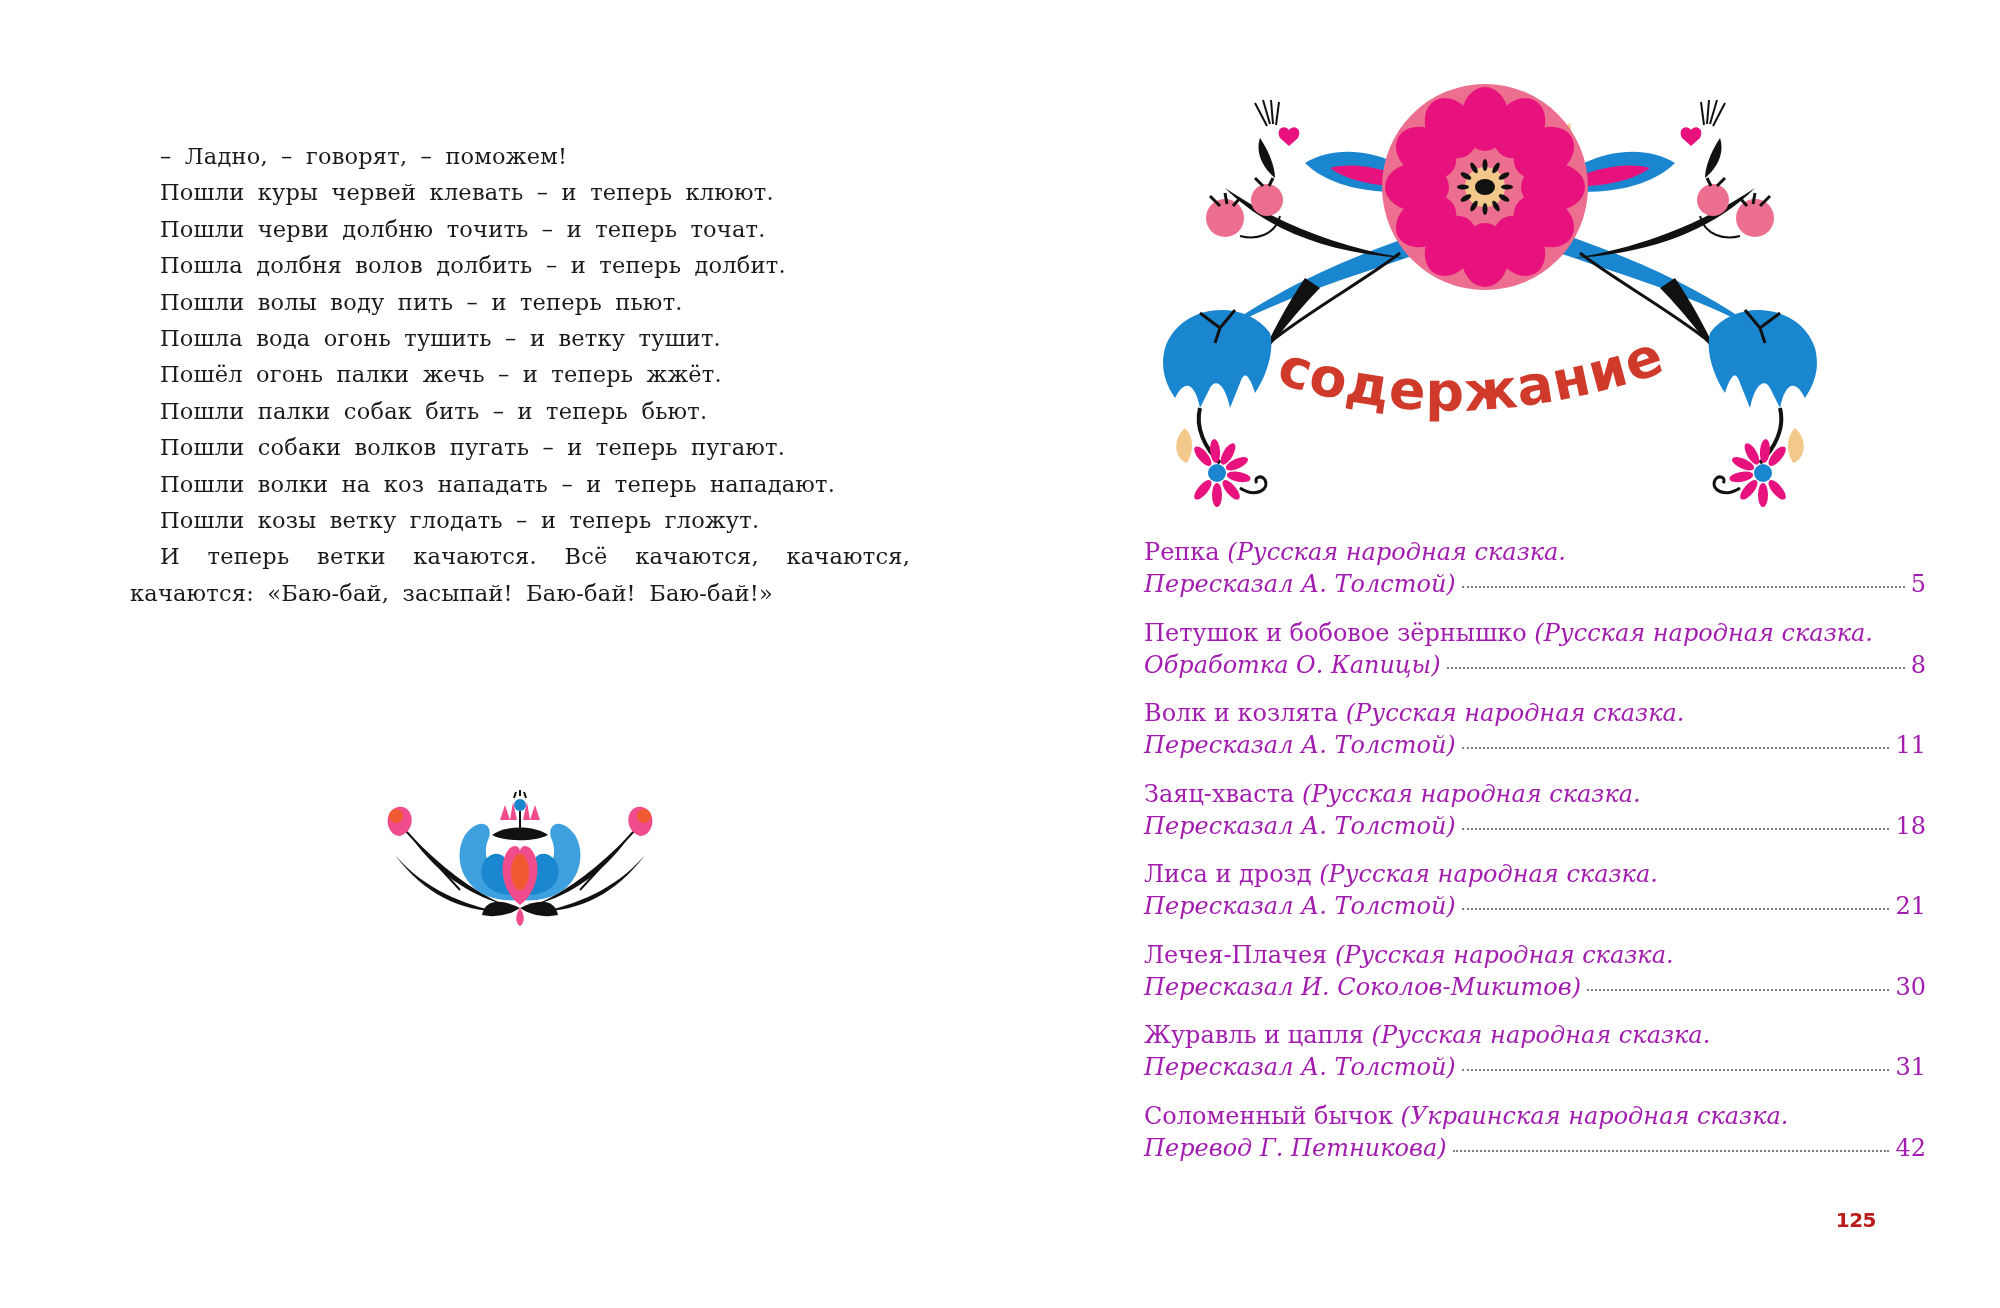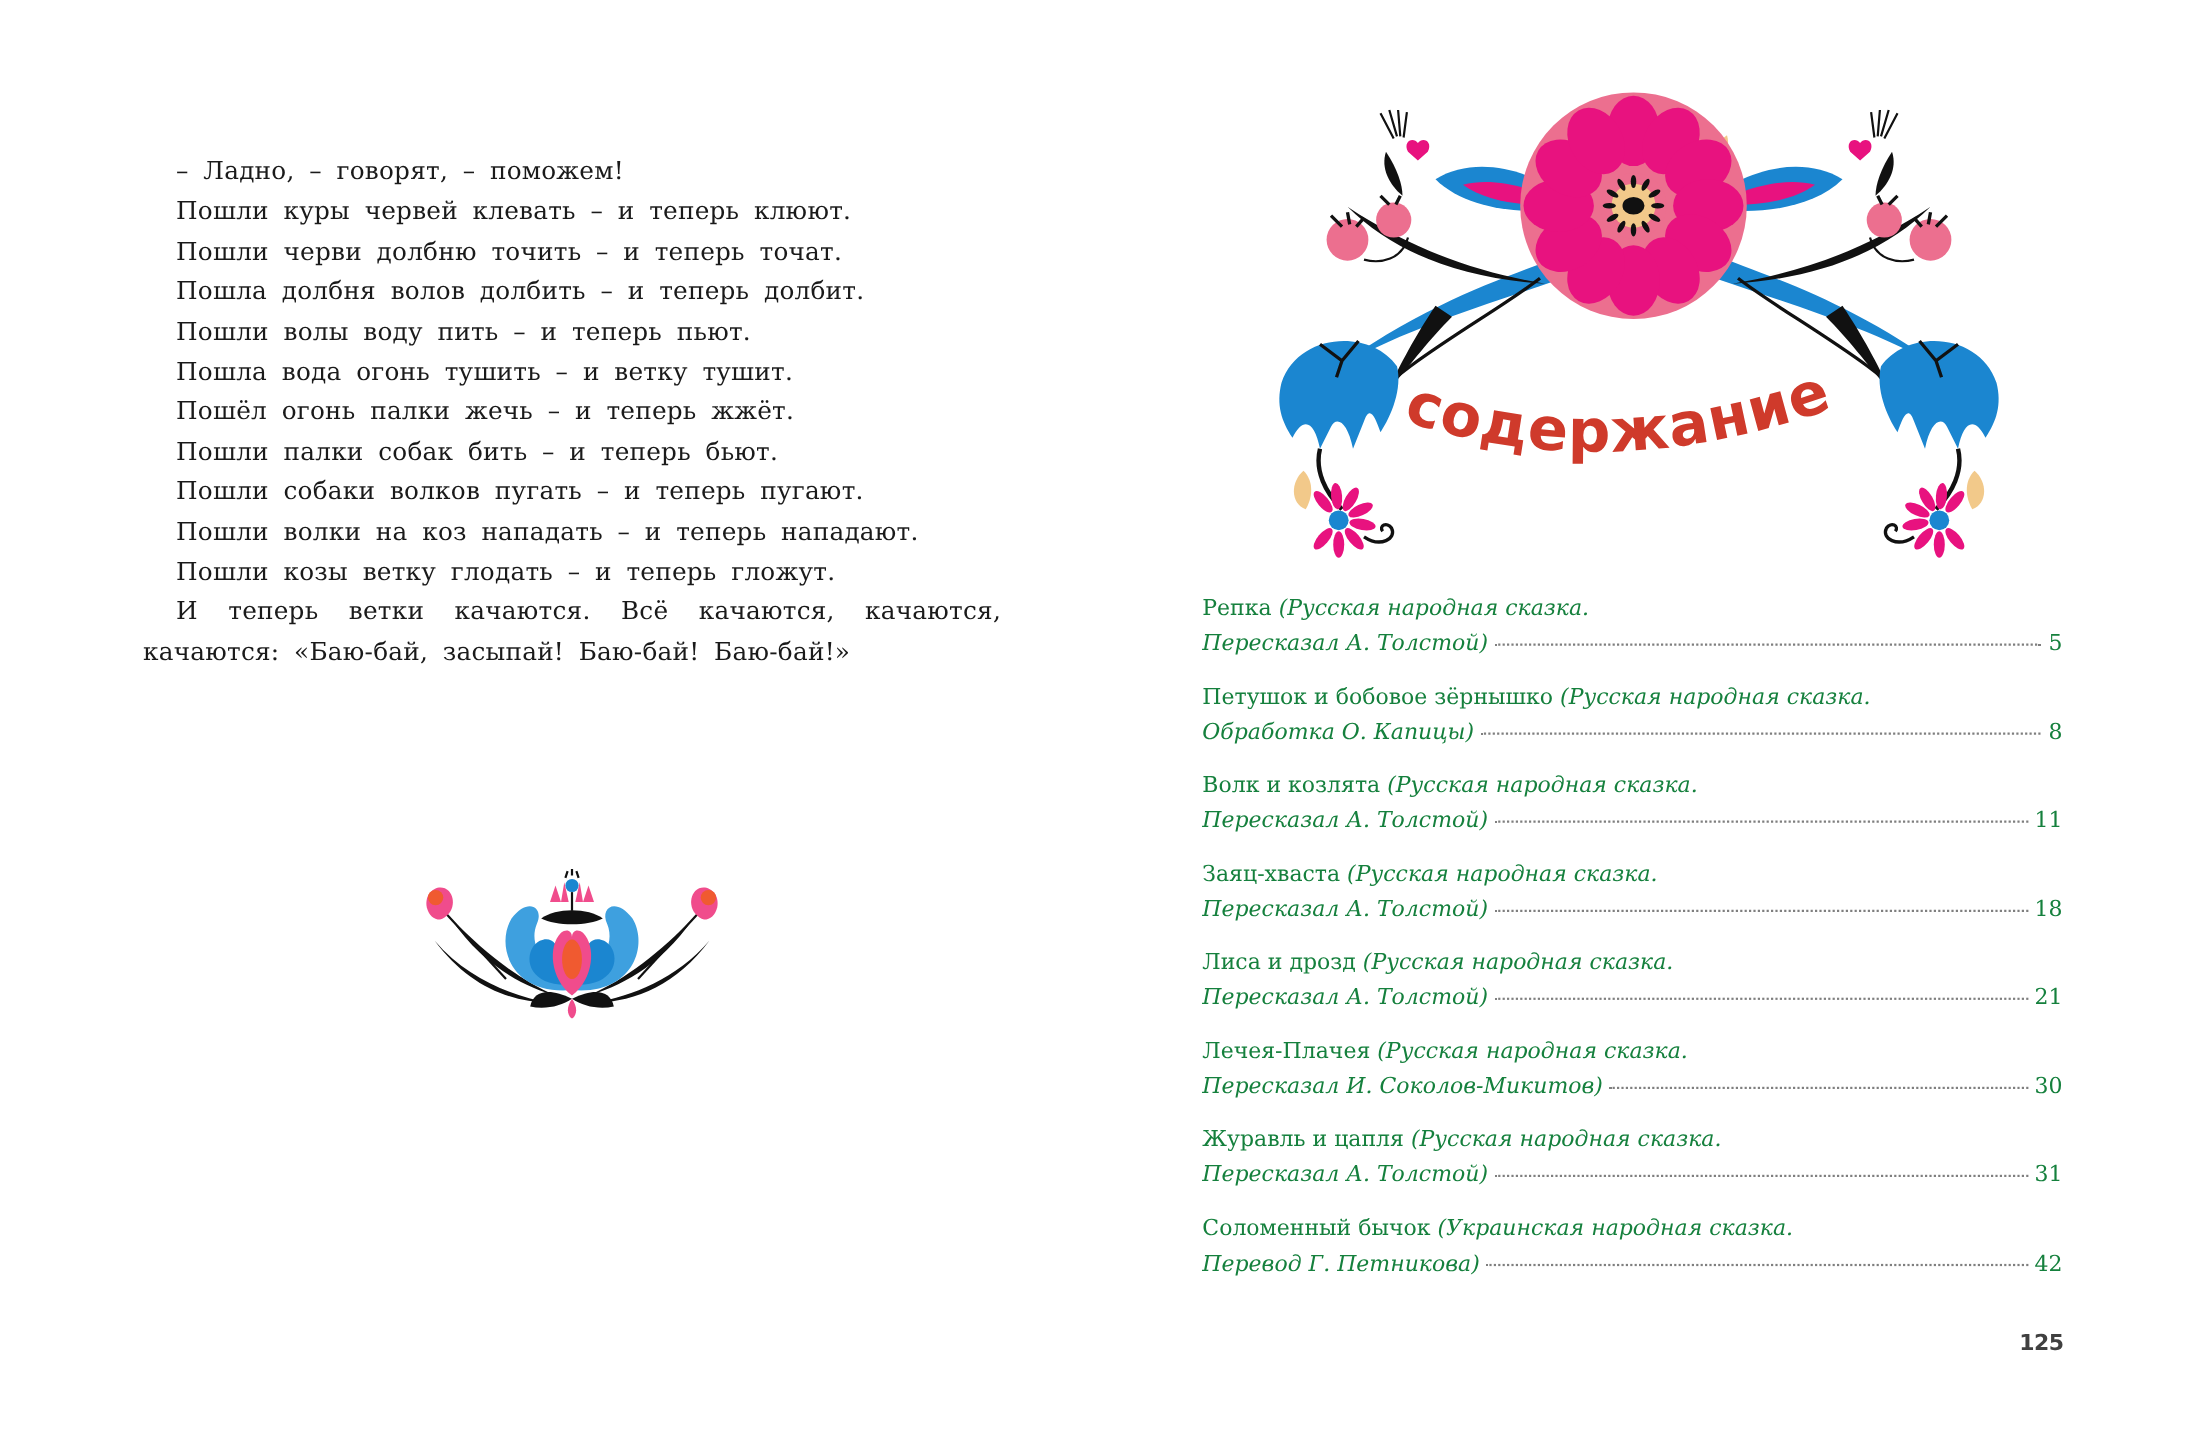--- a/index.html
+++ b/index.html
@@ -27,40 +27,40 @@
   
   .header-art { position: absolute; left: 1155px; top: 78px; width: 670px; height: 430px; }
   .heading {
     position: absolute; left: 1270px; top: 342px; width: 420px; height: 100px;
   }
   .heading svg text {
     font-family: "DejaVu Sans", sans-serif; font-weight: bold; fill: #cf3a2b;
   }
 
   .toc {
-    position: absolute; left: 1093px; top: 536px; width: 782px;
-    font-family: "DejaVu Serif", serif; font-size: 20px; color: #15803d;
+    position: absolute; left: 1144px; top: 536px; width: 782px;
+    font-family: "DejaVu Serif", serif; font-size: 24px; color: #a21caf;
   }
   .toc-entry { height: 80.5px; position: relative; }
   .toc-line1 { height: 32px; line-height: 32px; white-space: nowrap; }
   .toc-line1 .source, .toc-line2 .credit { font-style: italic; }
   .toc-line2 {
     height: 32px; line-height: 32px; 
     display: flex; align-items: baseline; white-space: nowrap;
   }
   .toc-line2 .leader {
     flex: 1; margin: 0 6px; border-bottom: 2px dotted #555; height: 0;
     position: relative; top: -4px; opacity: 0.75;
   }
   .toc-line2 .pg { font-style: normal; min-width: 14px; text-align: right; }
 
   .folio {
     position: absolute; left: 1826px; top: 1208px; width: 50px; text-align: right;
     font-family: "DejaVu Sans", sans-serif; font-weight: bold; font-size: 20px;
-    color: #404040; letter-spacing: -0.5px;
+    color: #b91c1c; letter-spacing: -0.5px;
   }
 </style>
 </head>
 <body>
 
 <div class="page page-left">
   <div class="story">
     <p>– Ладно, – говорят, – поможем!</p>
     <p>Пошли куры червей клевать – и теперь клюют.</p>
     <p>Пошли черви долбню точить – и теперь точат.</p>

